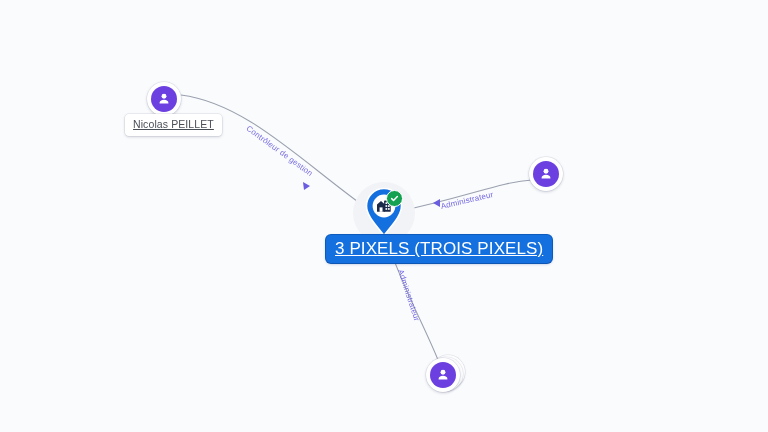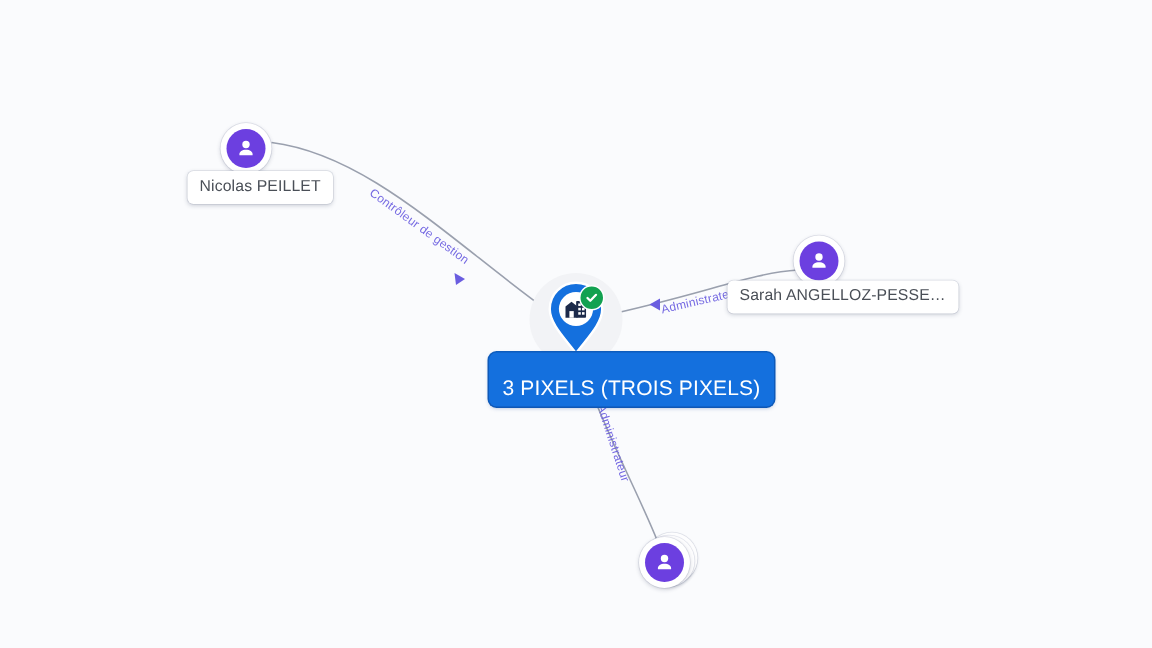--- a/index.html
+++ b/index.html
@@ -113,26 +113,27 @@
     position: absolute;
     background: #ffffff;
     color: #4a4f57;
     font-size: 10.5px;
     line-height: 1;
     letter-spacing: 0.1px;
     padding: 5px 8px 6px 8px;
     border-radius: 4px;
     white-space: nowrap;
     box-shadow: 0 1px 3px rgba(40,50,80,0.20), 0 0 0 0.5px rgba(150,158,180,0.25);
+    text-decoration: underline;
   }
   .node-label.selected {
     background: #1470de;
     color: #ffffff;
-    font-size: 14px;
-    padding: 16px 9px 6px 9px;
+    font-size: 17px;
+    padding: 5px 9px 6px 9px;
     border-radius: 5px;
     box-shadow: 0 1px 3px rgba(20,60,140,0.35), 0 0 0 1px #0e5fc0;
   }
 
   
   .edge-label {
     position: absolute;
     color: #6a5de0;
     font-size: 8px;
     line-height: 1;
@@ -179,21 +180,20 @@
 
   <div class="person-node" style="left:529px; top:157px;">
     <div class="person-ring"></div>
     <div class="person-disc">
       <svg width="16" height="16" viewBox="0 0 24 24" fill="#ffffff">
         <circle cx="12" cy="8" r="3.7"></circle>
         <path d="M12 13.2c-3.9 0-6.6 2.1-6.6 4.3v1.2h13.2v-1.2c0-2.2-2.7-4.3-6.6-4.3z"></path>
       </svg>
     </div>
   </div>
-  <div class="node-label" style="left:485px; top:187px;">Sarah ANGELLOZ-PESSE…</div>
 
   <div class="person-node" style="left:426px; top:358px;">
     <div class="person-ring stack-back"></div>
     <div class="person-ring stack-back2"></div>
     <div class="person-ring"></div>
     <div class="person-disc">
       <svg width="16" height="16" viewBox="0 0 24 24" fill="#ffffff">
         <circle cx="12" cy="8" r="3.7"></circle>
         <path d="M12 13.2c-3.9 0-6.6 2.1-6.6 4.3v1.2h13.2v-1.2c0-2.2-2.7-4.3-6.6-4.3z"></path>
       </svg>

